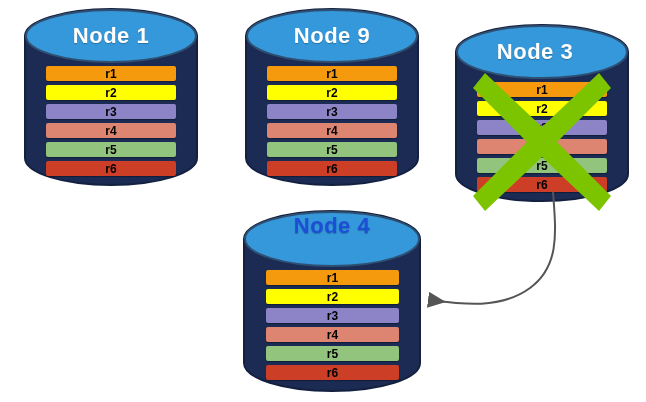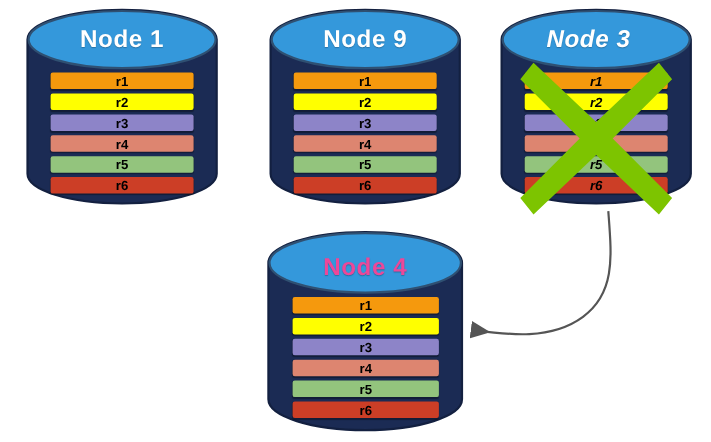--- a/index.html
+++ b/index.html
@@ -103,21 +103,21 @@
     <div class="rows" style="width: 130px; left: 22px; top: 58px; gap: 4px;">
       <div class="row" style="background: rgb(245, 153, 13); height: 15px; font-size: 12px; color: rgb(0, 0, 0);">r1</div>
       <div class="row" style="background: rgb(255, 255, 0); height: 15px; font-size: 12px; color: rgb(0, 0, 0);">r2</div>
       <div class="row" style="background: rgb(141, 132, 200); height: 15px; font-size: 12px; color: rgb(0, 0, 0);">r3</div>
       <div class="row" style="background: rgb(221, 133, 112); height: 15px; font-size: 12px; color: rgb(0, 0, 0);">r4</div>
       <div class="row" style="background: rgb(147, 196, 125); height: 15px; font-size: 12px; color: rgb(0, 0, 0);">r5</div>
       <div class="row" style="background: rgb(204, 62, 38); height: 15px; font-size: 12px; color: rgb(0, 0, 0);">r6</div>
     </div>
   </div>
 
-  <div class="node" id="node-3" style="left: 455px; top: 8px; width: 160px; height: 178px; font-style: italic;">
+  <div class="node" id="node-3" style="left: 455px; top: 24px; width: 160px; height: 178px;">
     <svg width="174" height="178" viewBox="0 0 174 178">
       <path class="cyl-body" d="M1,28 A86,27 0 0 1 173,28 L173,150 A86,27 0 0 1 1,150 Z" fill="#1b2b54" stroke="#132040" stroke-width="2"></path>
       <ellipse class="cyl-top" cx="87" cy="28" rx="85" ry="26" fill="#3498db" stroke="#2f5072" stroke-width="2"></ellipse>
     </svg>
     <div class="node-label" style="top: 15px; font-size: 22px; color: rgb(255, 255, 255);">Node  3</div>
     <div class="rows" style="width: 130px; left: 22px; top: 58px; gap: 4px;">
       <div class="row" style="background: rgb(245, 153, 13); height: 15px; font-size: 12px; color: rgb(0, 0, 0);">r1</div>
       <div class="row" style="background: rgb(255, 255, 0); height: 15px; font-size: 12px; color: rgb(0, 0, 0);">r2</div>
       <div class="row" style="background: rgb(141, 132, 200); height: 15px; font-size: 12px; color: rgb(0, 0, 0);">r3</div>
       <div class="row" style="background: rgb(221, 133, 112); height: 15px; font-size: 12px; color: rgb(0, 0, 0);">r4</div>
@@ -127,21 +127,21 @@
     <svg class="x-mark" id="x-mark-3" viewBox="0 0 100 100" width="150" height="150" style="left: 12px; top: 43px;">
       <path class="x-path" d="M12 4 L50 40 L88 4 L96 14 L60 50 L96 86 L88 96 L50 60 L12 96 L4 86 L40 50 L4 14 Z" fill="#7dc400"></path>
     </svg>
   </div>
 
   <div class="node" id="node-4" style="left: 243px; top: 210px; width: 178px; height: 182px;">
     <svg width="178" height="182" viewBox="0 0 178 182">
       <path class="cyl-body" d="M1,29 A88,28 0 0 1 177,29 L177,153 A88,28 0 0 1 1,153 Z" fill="#1b2b54" stroke="#132040" stroke-width="2"></path>
       <ellipse class="cyl-top" cx="89" cy="29" rx="87" ry="27" fill="#3498db" stroke="#2f5072" stroke-width="2"></ellipse>
     </svg>
-    <div class="node-label" style="top: 20px; font-size: 22px; color: #ec4899;">Node  4</div>
+    <div class="node-label" style="top: 3px; font-size: 22px; color: #1d4ed8;">Node  4</div>
     <div class="rows" style="width: 133px; left: 23px; top: 60px; gap: 4px;">
       <div class="row" style="background: rgb(245, 153, 13); height: 15px; font-size: 12px; color: rgb(0, 0, 0);">r1</div>
       <div class="row" style="background: rgb(255, 255, 0); height: 15px; font-size: 12px; color: rgb(0, 0, 0);">r2</div>
       <div class="row" style="background: rgb(141, 132, 200); height: 15px; font-size: 12px; color: rgb(0, 0, 0);">r3</div>
       <div class="row" style="background: rgb(221, 133, 112); height: 15px; font-size: 12px; color: rgb(0, 0, 0);">r4</div>
       <div class="row" style="background: rgb(147, 196, 125); height: 15px; font-size: 12px; color: rgb(0, 0, 0);">r5</div>
       <div class="row" style="background: rgb(204, 62, 38); height: 15px; font-size: 12px; color: rgb(0, 0, 0);">r6</div>
     </div>
   </div>
 

